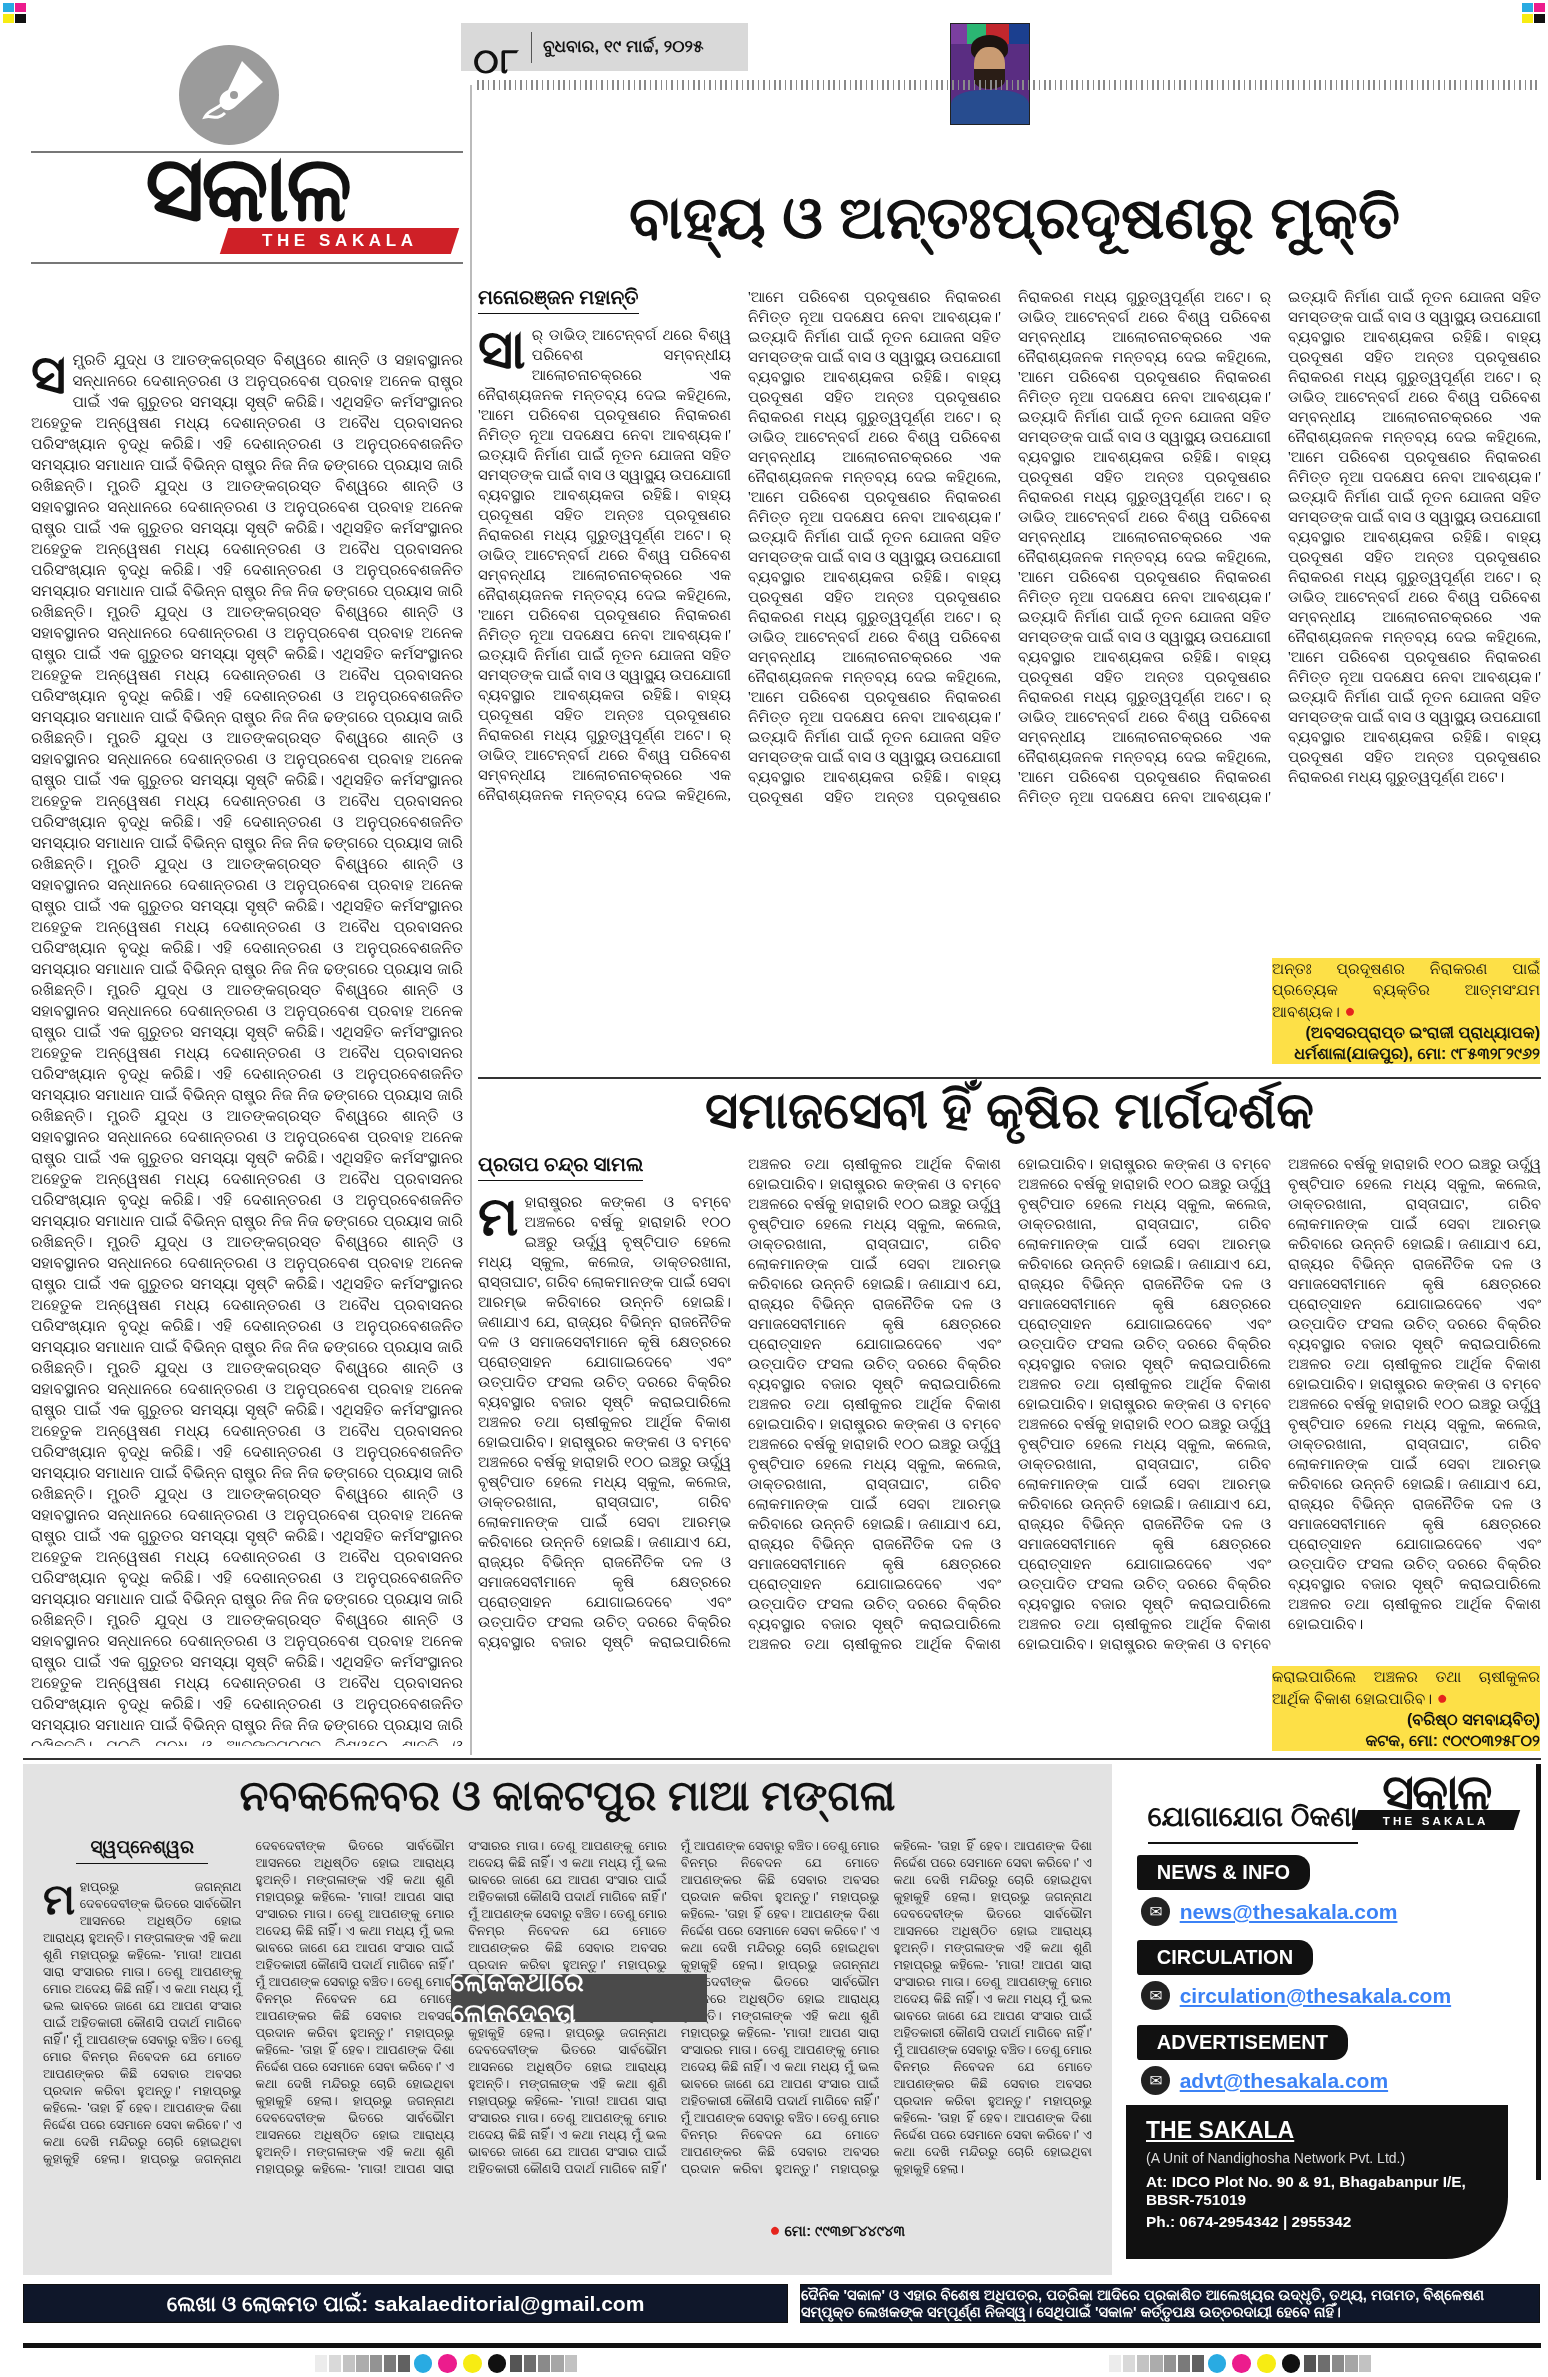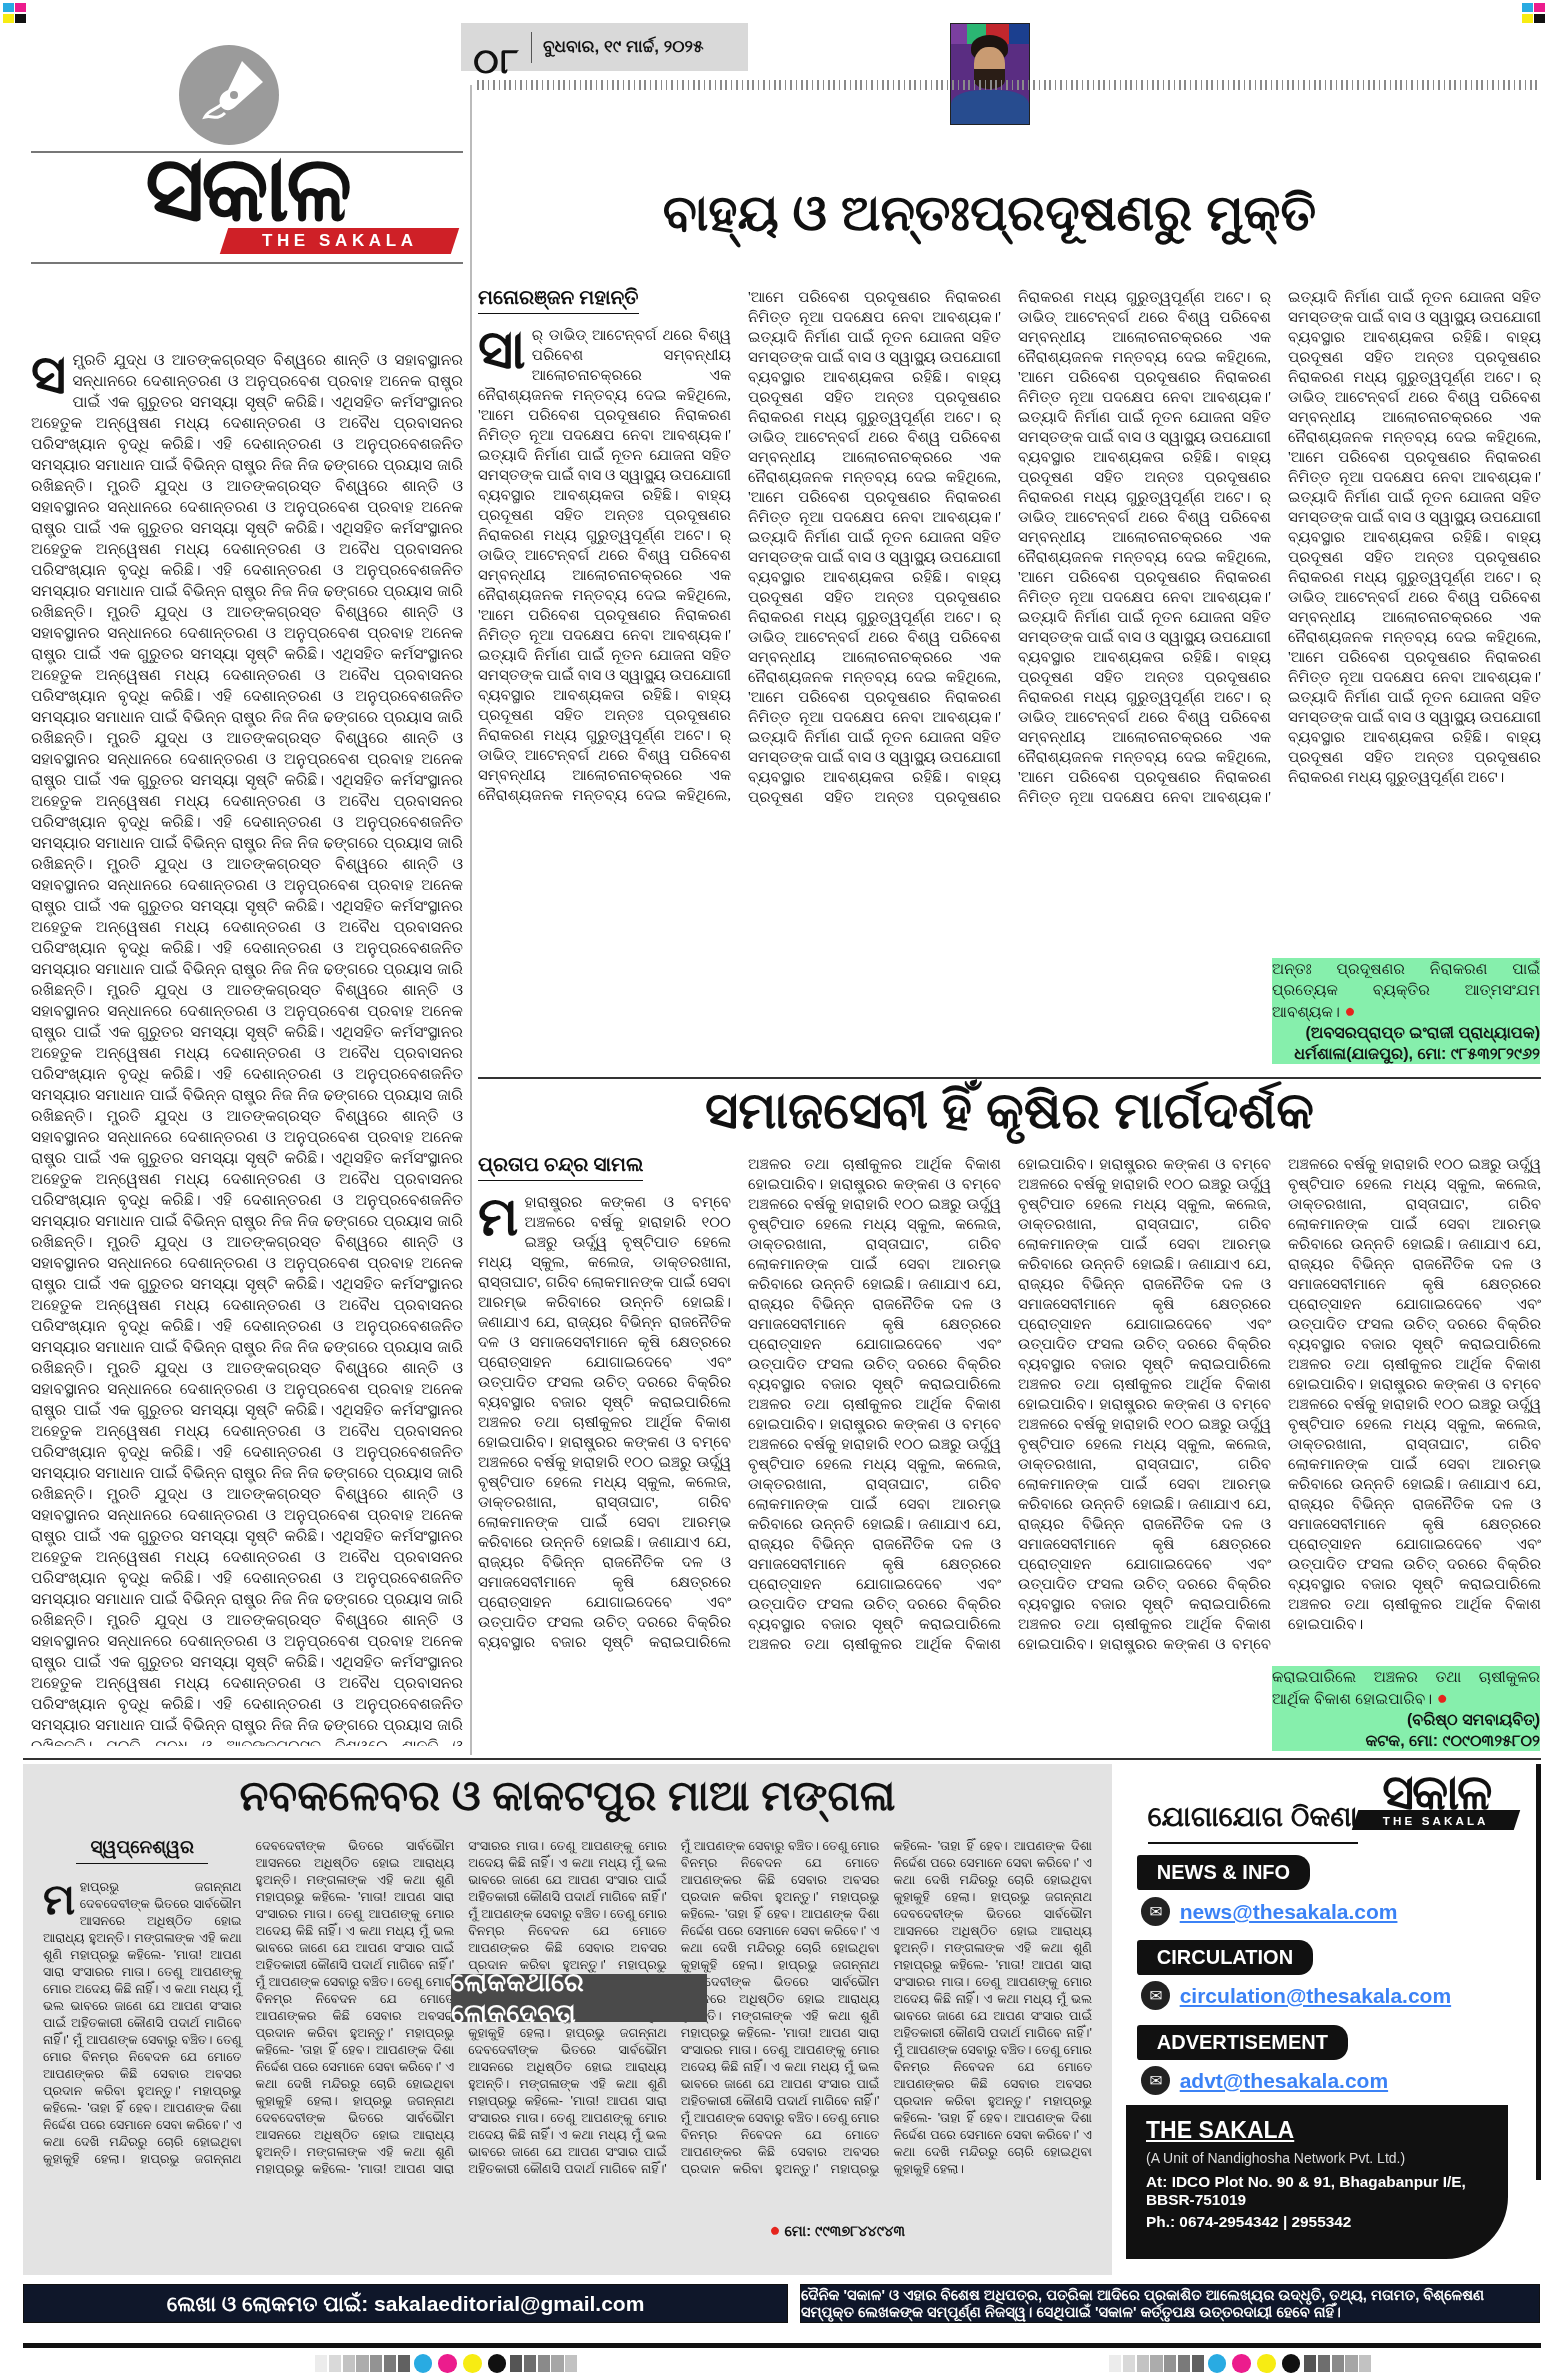--- a/index.html
+++ b/index.html
@@ -37,26 +37,26 @@
           transform:skewX(-18deg);display:flex;align-items:center;justify-content:center;}
   .ribbon span{transform:skewX(18deg);color:#fff;font-weight:bold;font-size:17px;letter-spacing:4.6px;}
   .mast .rule2{position:absolute;left:0;top:225px;width:432px;height:1.5px;background:#777;}
   
   .edtitle{left:31px;top:261px;width:432px;text-align:center;font-size:48px;font-weight:bold;}
   .edbody{left:31px;top:349px;width:432px;height:1397px;overflow:hidden;
           font-size:15.4px;line-height:21px;text-align:justify;}
   .dropcap{float:left;font-size:54px;line-height:45px;font-weight:bold;padding:3.1px 6.2px 0 0;}
   .vrule{left:470px;top:85px;width:1.5px;height:1670px;background:#bbb;}
   
-  .h1{left:458px;top:184px;width:1063px;text-align:center;font-size:50px;font-weight:bold;}
+  .h1{left:483px;top:184px;width:1063px;text-align:center;font-size:59px;font-weight:bold;}
   .colbody{column-gap:17px;overflow:hidden;font-size:15px;line-height:20px;text-align:justify;font-family:Liberation Serif, serif;}
   .body1{left:478px;top:287px;width:1063px;height:785px;column-count:4;}
   .byline{display:inline-block;font-weight:bold;font-size:20px;border-bottom:1.5px solid #111;
           padding-bottom:6.2px;margin-bottom:10.8px;}
-  .sig{background:#86efac;text-align:right;font-size:15.4px;line-height:21px;}
+  .sig{background:#fde047;text-align:right;font-size:15.4px;line-height:21px;}
   .sig .close{text-align:justify;}
   .sig .s{font-weight:bold;font-size:16px;}
   .dot{color:#e5241d;font-size:18.5px;}
   .sig1{left:1272px;top:958px;width:268px;}
   .midrule{left:478px;top:1077px;width:1063px;height:1.5px;background:#333;}
   .h2{left:478px;top:1081px;width:1063px;text-align:center;font-size:51px;font-weight:bold;}
   .body2{left:478px;top:1154px;width:1063px;height:597px;column-count:4;}
   .sig2{left:1272px;top:1666px;width:268px;}
   .bandrule{left:23px;top:1758px;width:1518px;height:1.5px;background:#333;}
   

